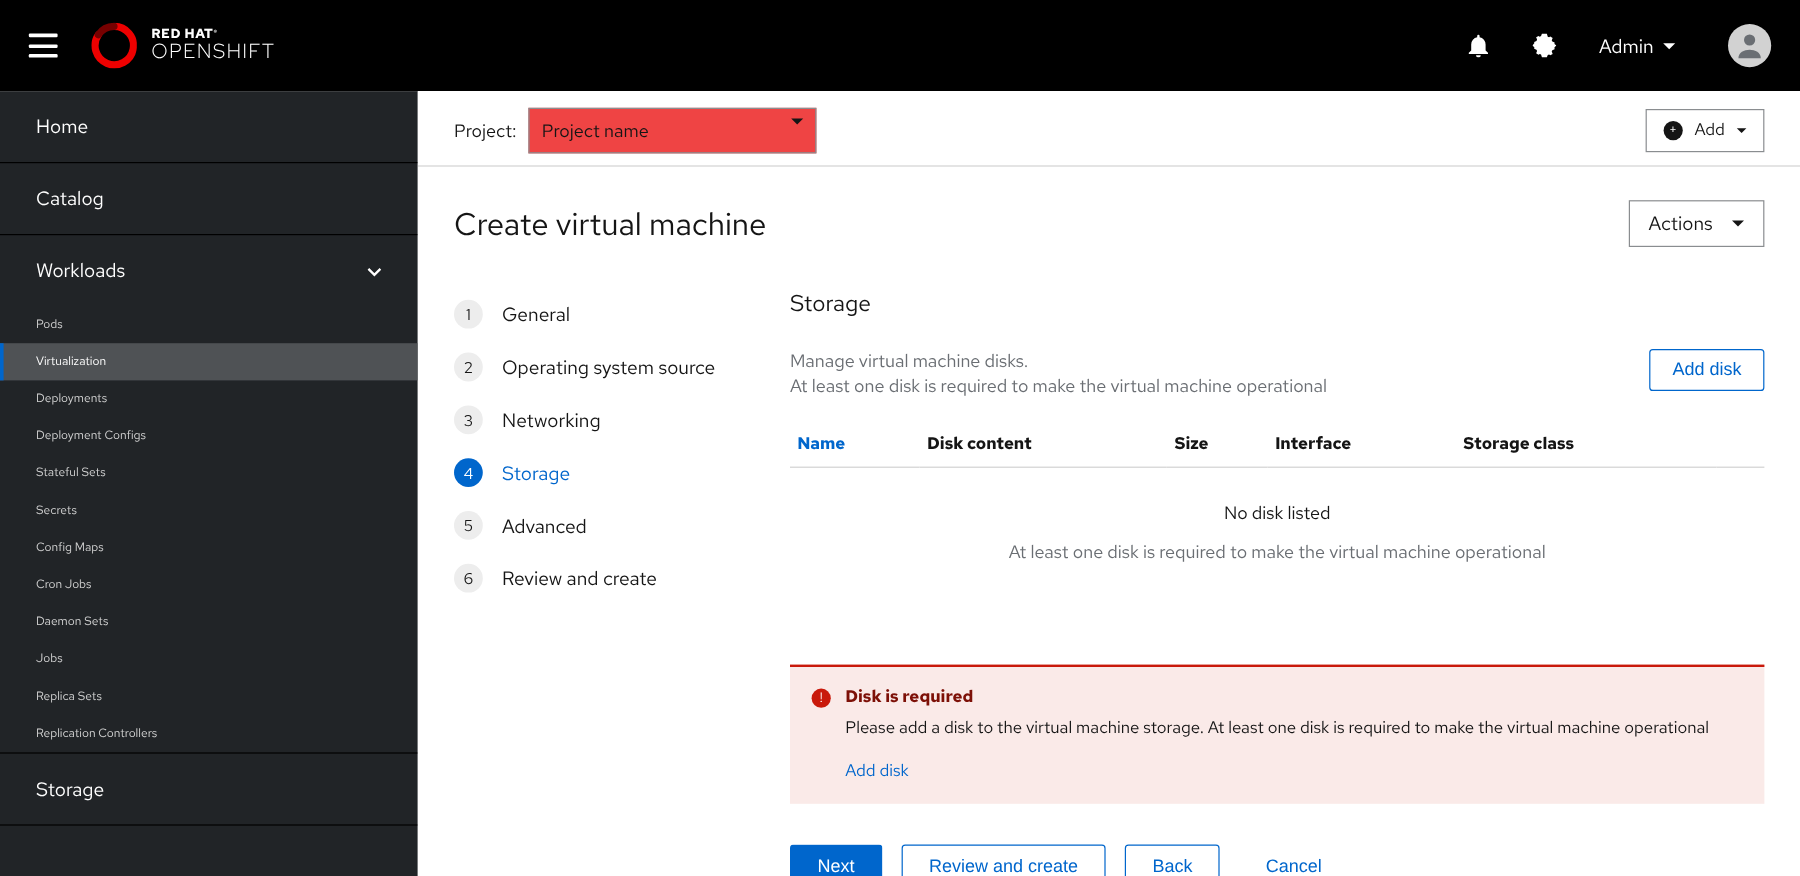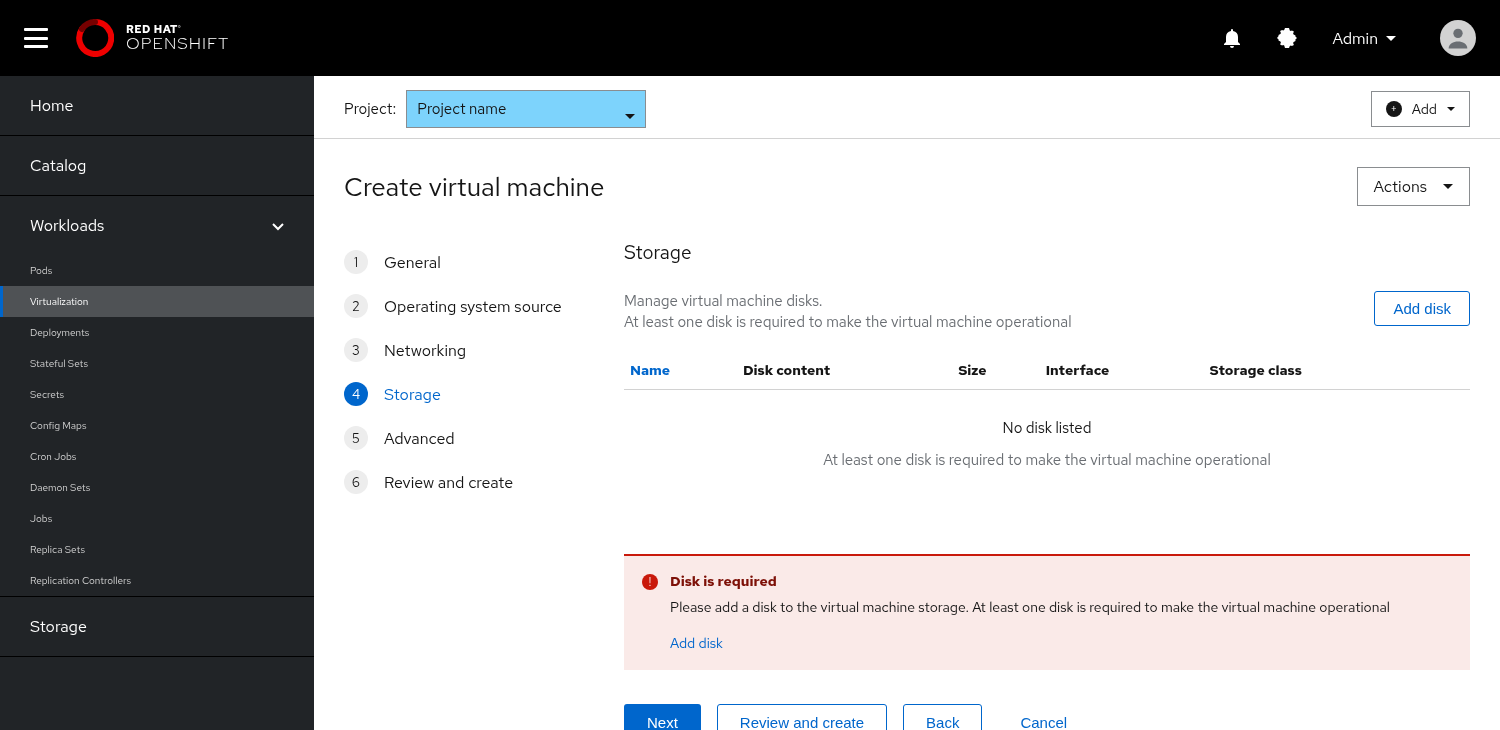--- a/index.html
+++ b/index.html
@@ -17,33 +17,33 @@
 .brand-text .l2{font-size:17px;font-weight:300;letter-spacing:1px}
 .top-right{margin-left:auto;display:flex;align-items:center;gap:36px;color:#fff}
 .top-icon svg{display:block;fill:#fff}
 .user-menu{display:flex;align-items:center;gap:8px;cursor:pointer}
 .user-menu .label{font-size:16px}
 .avatar{width:36px;height:36px;border-radius:50%;background:#d2d2d2;display:flex;align-items:center;justify-content:center;margin-left:8px}
 .avatar svg{fill:#6a6e73}
 
 
 .shell{display:flex;height:calc(730px - 76px)}
-.sidebar{width:314px;background:#212427;color:#d2d2d2;overflow:auto}
+.sidebar{width:348px;background:#212427;color:#d2d2d2;overflow:auto}
 .side-sec{border-bottom:1px solid #000}
 .side-item{padding:19px 30px;font-size:16px;color:#fff;cursor:pointer;display:flex;align-items:center;justify-content:space-between}
 .side-item.small{font-size:10px;padding:9px 30px;color:#d2d2d2}
 .side-item.active{background:#4f5255;color:#fff;border-left:3px solid #06c;padding-left:27px}
 .side-chev svg{fill:#fff}
 
 .main{flex:1;overflow:auto;background:#fff}
 
 
 .projbar{display:flex;align-items:center;padding:14px 30px 10px 30px;border-bottom:1px solid #d2d2d2}
 .projbar label{font-size:15px;margin-right:10px}
-.proj-select{border:1px solid #8a8d90;padding:8px 36px 8px 10px;font-size:15px;min-width:240px;position:relative;background:#7dd3fc;display:inline-flex;align-items:flex-end;cursor:pointer}
+.proj-select{border:1px solid #8a8d90;padding:8px 36px 8px 10px;font-size:15px;min-width:240px;position:relative;background:#ef4444;display:inline-flex;align-items:flex-start;cursor:pointer}
 .proj-select .caret{position:absolute;right:10px}
 .add-btn{margin-left:auto;display:flex;align-items:center;gap:10px;border:1px solid #8a8d90;padding:8px 14px;cursor:pointer}
 .add-btn .plus{width:16px;height:16px;border-radius:50%;background:#151515;color:#fff;display:flex;align-items:center;justify-content:center;font-size:11px}
 
 
 .titlebar{display:flex;align-items:center;padding:28px 30px 34px 30px}
 .page-title{font-size:26px;font-weight:400}
 .actions-btn{margin-left:auto;display:flex;align-items:center;gap:16px;border:1px solid #8a8d90;padding:8px 16px;cursor:pointer;font-size:16px}
 
 
@@ -143,20 +143,21 @@
     <div class="side-sec">
       <div class="side-item">
         <span>Workloads</span>
         <span class="side-chev"><svg width="12" height="8" viewBox="0 0 12 8">
               <path d="M1 1l5 5 5-5" stroke="#fff" stroke-width="2" fill="none"></path>
             </svg></span>
       </div>
       <div class="side-item small">Pods</div>
       <div class="side-item small active">Virtualization</div>
       <div class="side-item small">Deployments</div>
+      <div class="side-item small">Deployment Configs</div>
       <div class="side-item small">Stateful Sets</div>
       <div class="side-item small">Secrets</div>
       <div class="side-item small">Config Maps</div>
       <div class="side-item small">Cron Jobs</div>
       <div class="side-item small">Daemon Sets</div>
       <div class="side-item small">Jobs</div>
       <div class="side-item small">Replica Sets</div>
       <div class="side-item small">Replication Controllers</div>
     </div>
     <div class="side-sec">

